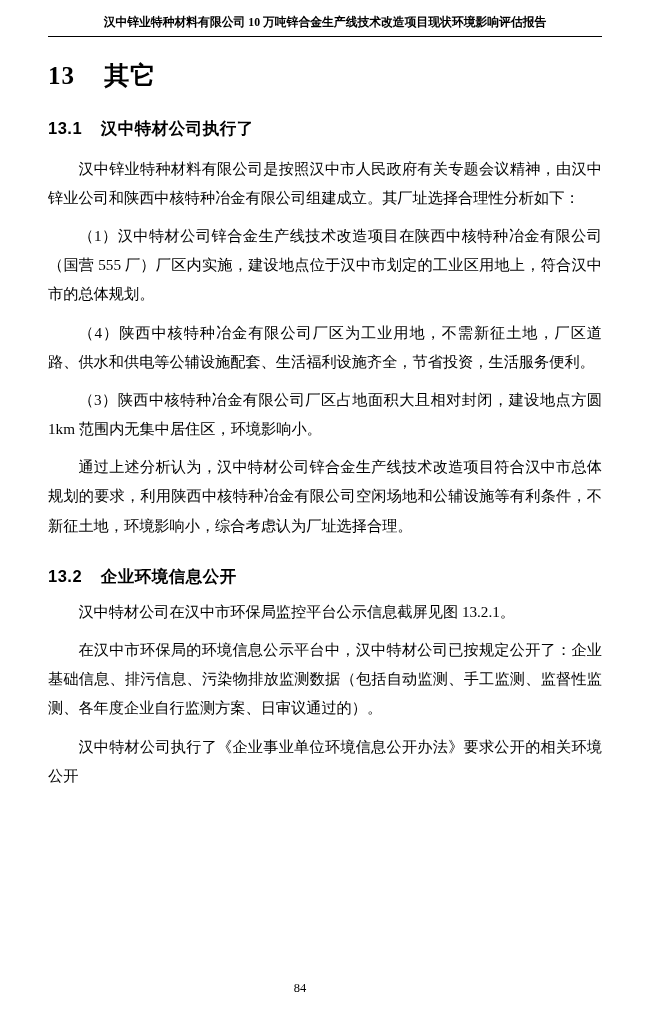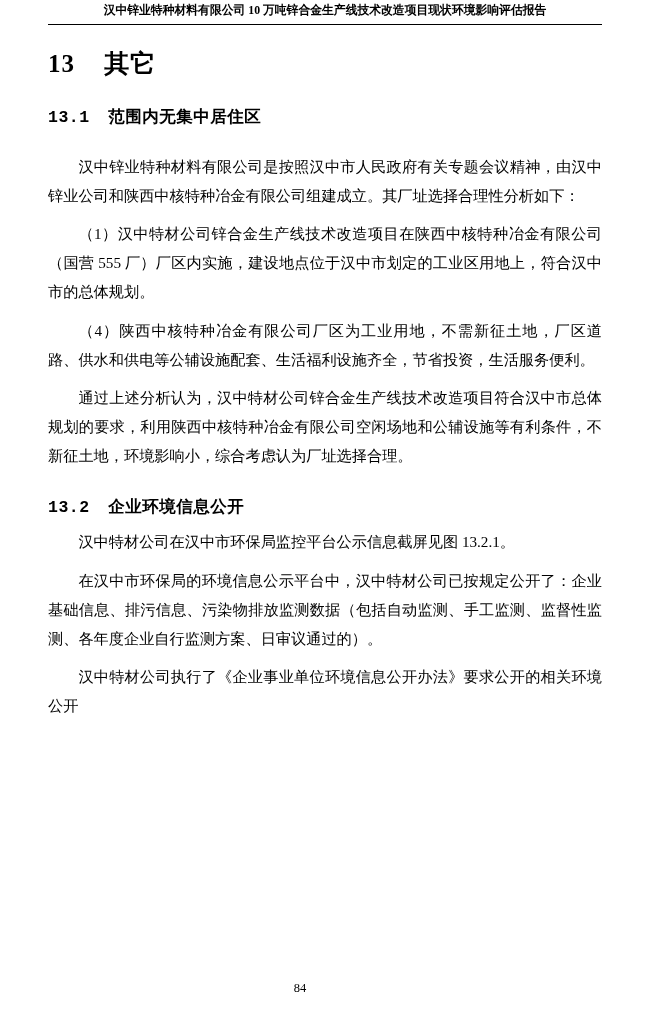--- a/index.html
+++ b/index.html
@@ -12,21 +12,21 @@
     height: 1010px;
     font-family: "Liberation Serif", "DejaVu Serif", serif;
     color: #000000;
     position: relative;
     overflow: hidden;
   }
   .page {
     width: 650px;
     height: 1010px;
     box-sizing: border-box;
-    padding: 2px 48px 0 48px;
+    padding: 14px 48px 0 48px;
     position: relative;
   }
   .header-text {
     font-size: 12.3px;
     text-align: center;
     letter-spacing: 0px;
     line-height: 1.35;
     font-family: "Liberation Serif", "DejaVu Serif", serif;
     font-weight: 600;
     white-space: nowrap;
@@ -51,34 +51,34 @@
     font-weight: bold;
   }
   h2.section {
     font-size: 16.5px;
     font-weight: bold;
     margin: 26px 0 0 0;
     font-family: "DejaVu Sans", "Liberation Sans", sans-serif;
     letter-spacing: 0.5px;
   }
   h2.section .num {
-    font-family: Liberation Mono, monospace;
+    font-family: Liberation Sans, sans-serif;
   }
   h2.section.second {
   }
   p.body {
     font-size: 15.2px;
     line-height: 1.92;
     margin: 9px 0 0 0;
     text-align: justify;
     text-justify: inter-ideograph;
     text-indent: 2em;
   }
   p.body.first-after-head {
-    margin-top: 24px;
+    margin-top: 14px;
   }
   .page-number {
     position: absolute;
     bottom: 14px;
     left: 0;
     width: 600px;
     text-align: center;
     font-size: 12.5px;
     font-family: "Liberation Serif", "DejaVu Serif", serif;
   }
@@ -91,26 +91,27 @@
   <div class="header-text">汉中锌业特种材料有限公司 10 万吨锌合金生产线技术改造项目现状环境影响评估报告</div>
   <hr class="header-rule">
 
   <div class="chapter-title">
     <span class="num">13</span>
     &nbsp;&nbsp;<span>其它</span>
   </div>
 
   <h2 class="section">
     <span class="num">13.1</span>
-    &nbsp;&nbsp;<span>范围内无集中居住区</span>
+    &nbsp;&nbsp;<span>汉中特材公司执行了</span>
   </h2>
 
   <p class="body first-after-head">汉中锌业特种材料有限公司是按照汉中市人民政府有关专题会议精神，由汉中锌业公司和陕西中核特种冶金有限公司组建成立。其厂址选择合理性分析如下：</p>
   <p class="body">（1）汉中特材公司锌合金生产线技术改造项目在陕西中核特种冶金有限公司（国营 555 厂）厂区内实施，建设地点位于汉中市划定的工业区用地上，符合汉中市的总体规划。</p>
   <p class="body">（4）陕西中核特种冶金有限公司厂区为工业用地，不需新征土地，厂区道路、供水和供电等公辅设施配套、生活福利设施齐全，节省投资，生活服务便利。</p>
+  <p class="body">（3）陕西中核特种冶金有限公司厂区占地面积大且相对封闭，建设地点方圆 1km 范围内无集中居住区，环境影响小。</p>
   <p class="body">通过上述分析认为，汉中特材公司锌合金生产线技术改造项目符合汉中市总体规划的要求，利用陕西中核特种冶金有限公司空闲场地和公辅设施等有利条件，不新征土地，环境影响小，综合考虑认为厂址选择合理。</p>
 
   <h2 class="section second">
     <span class="num">13.2</span>
     &nbsp;&nbsp;<span>企业环境信息公开</span>
   </h2>
 
   <p class="body">汉中特材公司在汉中市环保局监控平台公示信息截屏见图 13.2.1。</p>
   <p class="body">在汉中市环保局的环境信息公示平台中，汉中特材公司已按规定公开了：企业基础信息、排污信息、污染物排放监测数据（包括自动监测、手工监测、监督性监测、各年度企业自行监测方案、日审议通过的）。</p>
   <p class="body">汉中特材公司执行了《企业事业单位环境信息公开办法》要求公开的相关环境公开</p>

